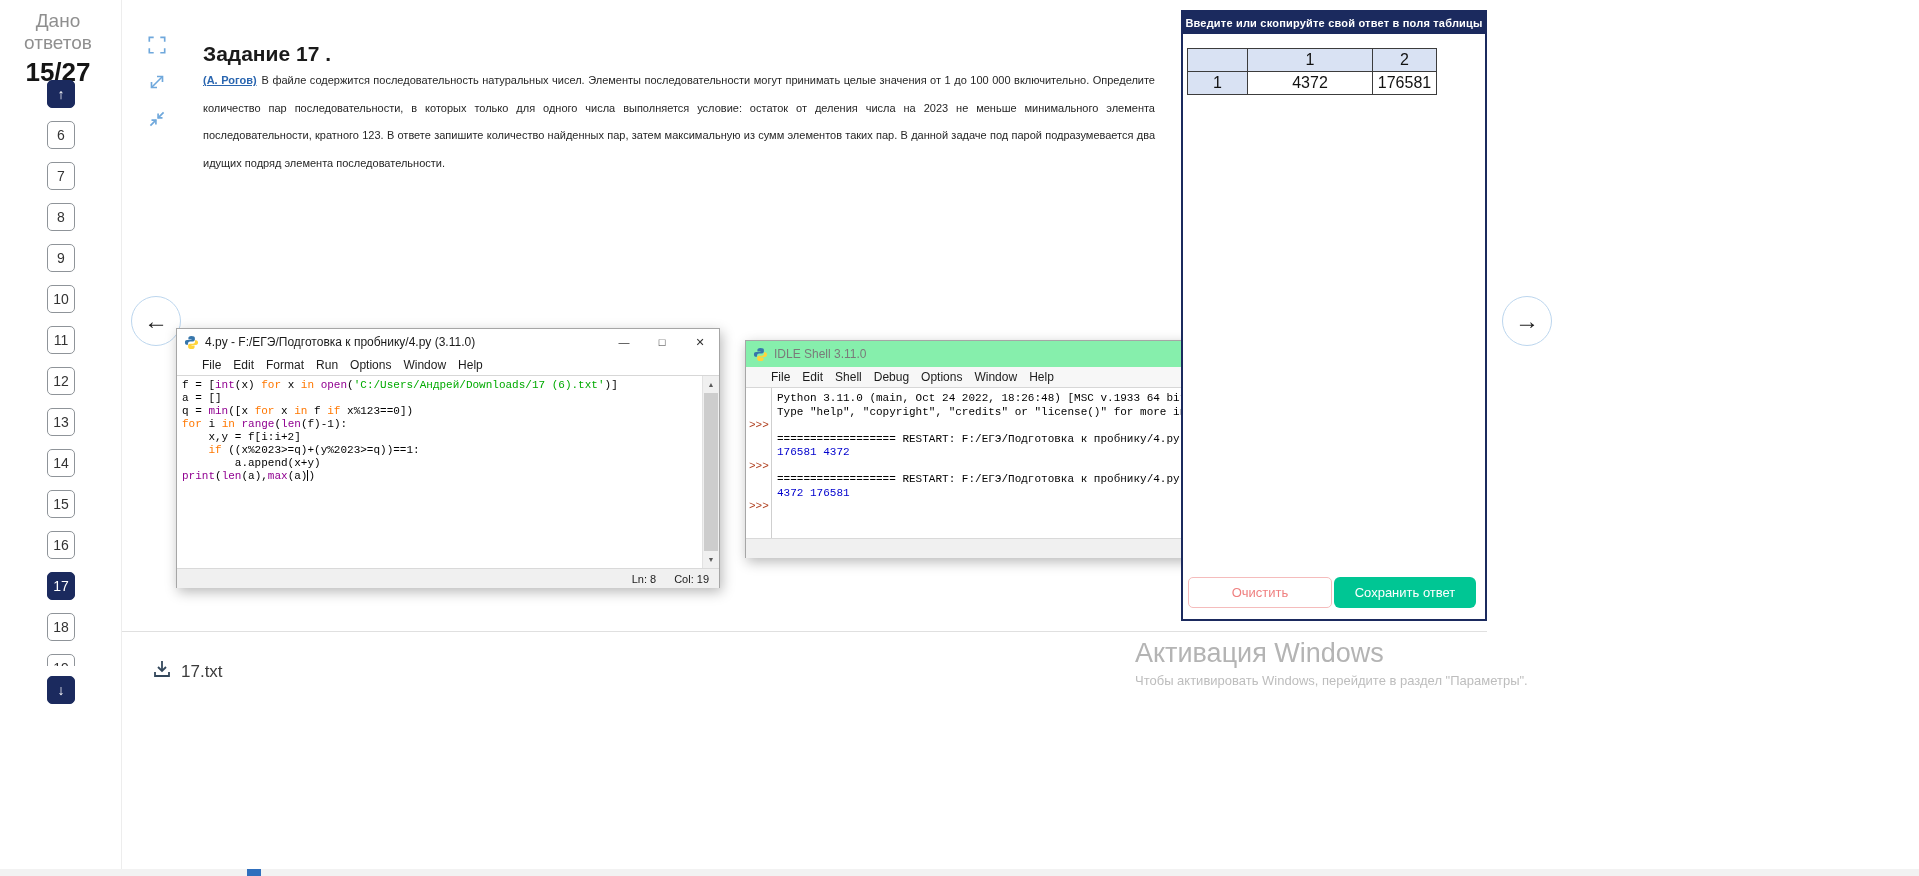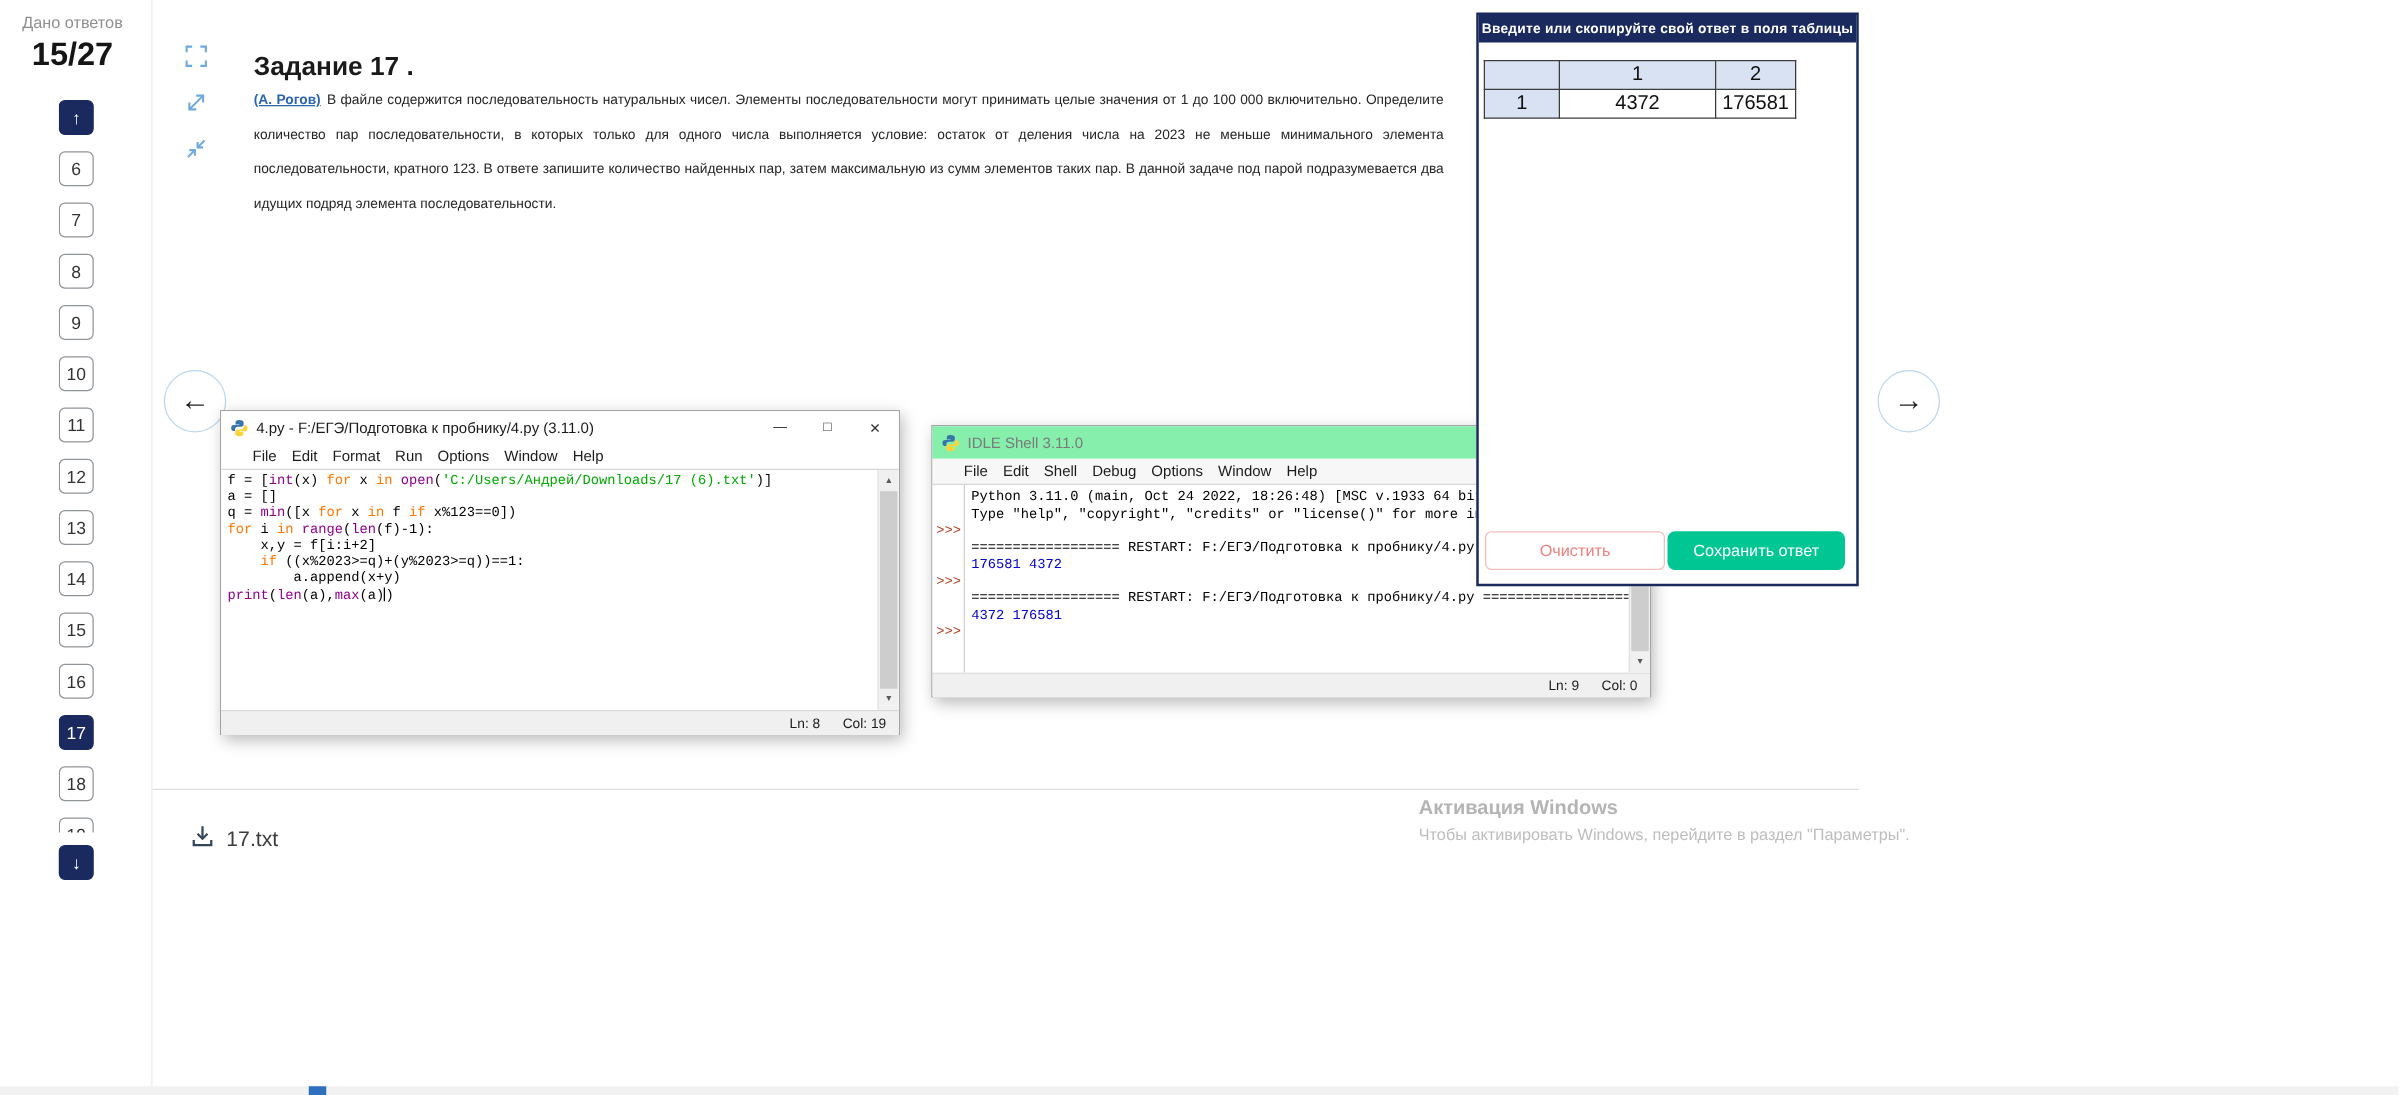--- a/index.html
+++ b/index.html
@@ -2,21 +2,21 @@
 <html><head>
 <meta charset="utf-8">
 <style>
   * { margin:0; padding:0; box-sizing:border-box; }
   html,body { background:#fff; }
   .stage { position:relative; width:1919px; height:876px; background:#fff; overflow:hidden;
            font-family:"Liberation Sans", sans-serif; color:#222; }
 
   
   .answers { position:absolute; left:0; top:10px; width:116px; text-align:center; }
-  .answers-label { font-size:13px; color:#8f8f8f; }
+  .answers-label { font-size:19px; color:#8f8f8f; }
   .answers-count { font-size:26px; font-weight:bold; color:#151515; margin-top:3px; }
 
   
   .sidebar-viewport { position:absolute; left:47px; top:80px; width:30px; height:586px; overflow:hidden; }
   .sidebar-list { display:flex; flex-direction:column; gap:13px; }
   .side-btn { width:28px; height:28px; flex:0 0 28px; border:1px solid #8f9499; border-radius:5px;
               background:#fff; color:#333; font-size:14px; font-family:inherit;
               display:flex; align-items:center; justify-content:center; cursor:pointer; }
   .side-btn.active { background:#1b2a5e; border-color:#1b2a5e; color:#fff; }
   .side-btn.nav-navy { background:#1b2a5e; border-color:#1b2a5e; color:#fff; font-size:14px; }
@@ -87,41 +87,41 @@
   .shell-cols { position:absolute; left:0; top:0; right:17px; bottom:0; display:flex;
                 font-family:"Liberation Mono","DejaVu Sans Mono",monospace; font-size:11px; line-height:13.5px; }
   .shell-gutter { width:26px; border-right:1px solid #cfcfcf; padding:4px 0 0 3px; }
   .shell-out { flex:1; padding:4px 0 0 5px; white-space:pre; overflow:hidden; cursor:text; }
   .sl { height:13.5px; }
   .p { color:#b04020; }
   .stdout { color:#0000cd; }
   .out { color:#000; }
 
   
-  .answer-panel { position:absolute; left:1181px; top:10px; width:306px; height:459px;
+  .answer-panel { position:absolute; left:1181px; top:10px; width:306px; height:611px;
                   background:#fff; border:2px solid #1b2a5e; }
   .panel-header { height:22px; background:#1b2a5e; color:#fff; font-size:11px; font-weight:bold;
                   display:flex; align-items:center; justify-content:center; letter-spacing:.2px; }
   .answer-table { border-collapse:collapse; margin:14px 0 0 4px; table-layout:fixed; }
   .answer-table td { border:1px solid #3c3c3c; height:23px; text-align:center; font-size:16px; color:#111; }
   .answer-table td.hd { background:#d9e2f3; }
   .answer-table td.val { background:#fff; cursor:text; }
   .col-corner { width:60px; } .col-c1 { width:125px; } .col-c2 { width:64px; }
   .panel-buttons { position:absolute; left:5px; right:9px; bottom:11px; display:flex; justify-content:space-between; }
   .btn-clear { width:144px; height:31px; background:#fff; border:1px solid #f5bcbc; border-radius:5px;
                color:#ef7f7f; font-size:13px; cursor:pointer; font-family:inherit; }
   .btn-save { width:142px; height:31px; background:#00c694; border:none; border-radius:6px;
               color:#fff; font-size:13px; cursor:pointer; font-family:inherit; }
 
   
   .footer-divider { position:absolute; left:122px; top:631px; width:1365px; height:1px; background:#e0e0e0; }
   .file-link { position:absolute; left:151px; top:658px; display:flex; align-items:center; gap:8px;
                font-size:17px; color:#3c3c3c; cursor:pointer; }
   .watermark { position:absolute; left:1135px; top:638px; color:#b4b4b4; }
-  .wm-title { font-size:16px;font-weight:bold; }
+  .wm-title { font-size:27px; }
   .wm-sub { font-size:13px; color:#bdbdbd; margin-top:4px; }
   .taskbar-sliver { position:absolute; left:0; bottom:0; width:1919px; height:7px; background:#f2f2f2; }
   .taskbar-accent { position:absolute; left:247px; top:0; width:14px; height:7px; background:#2f6fbd; }
 </style>
 </head>
 <body>
 
 <div class="stage">
 
   <div class="answers">

